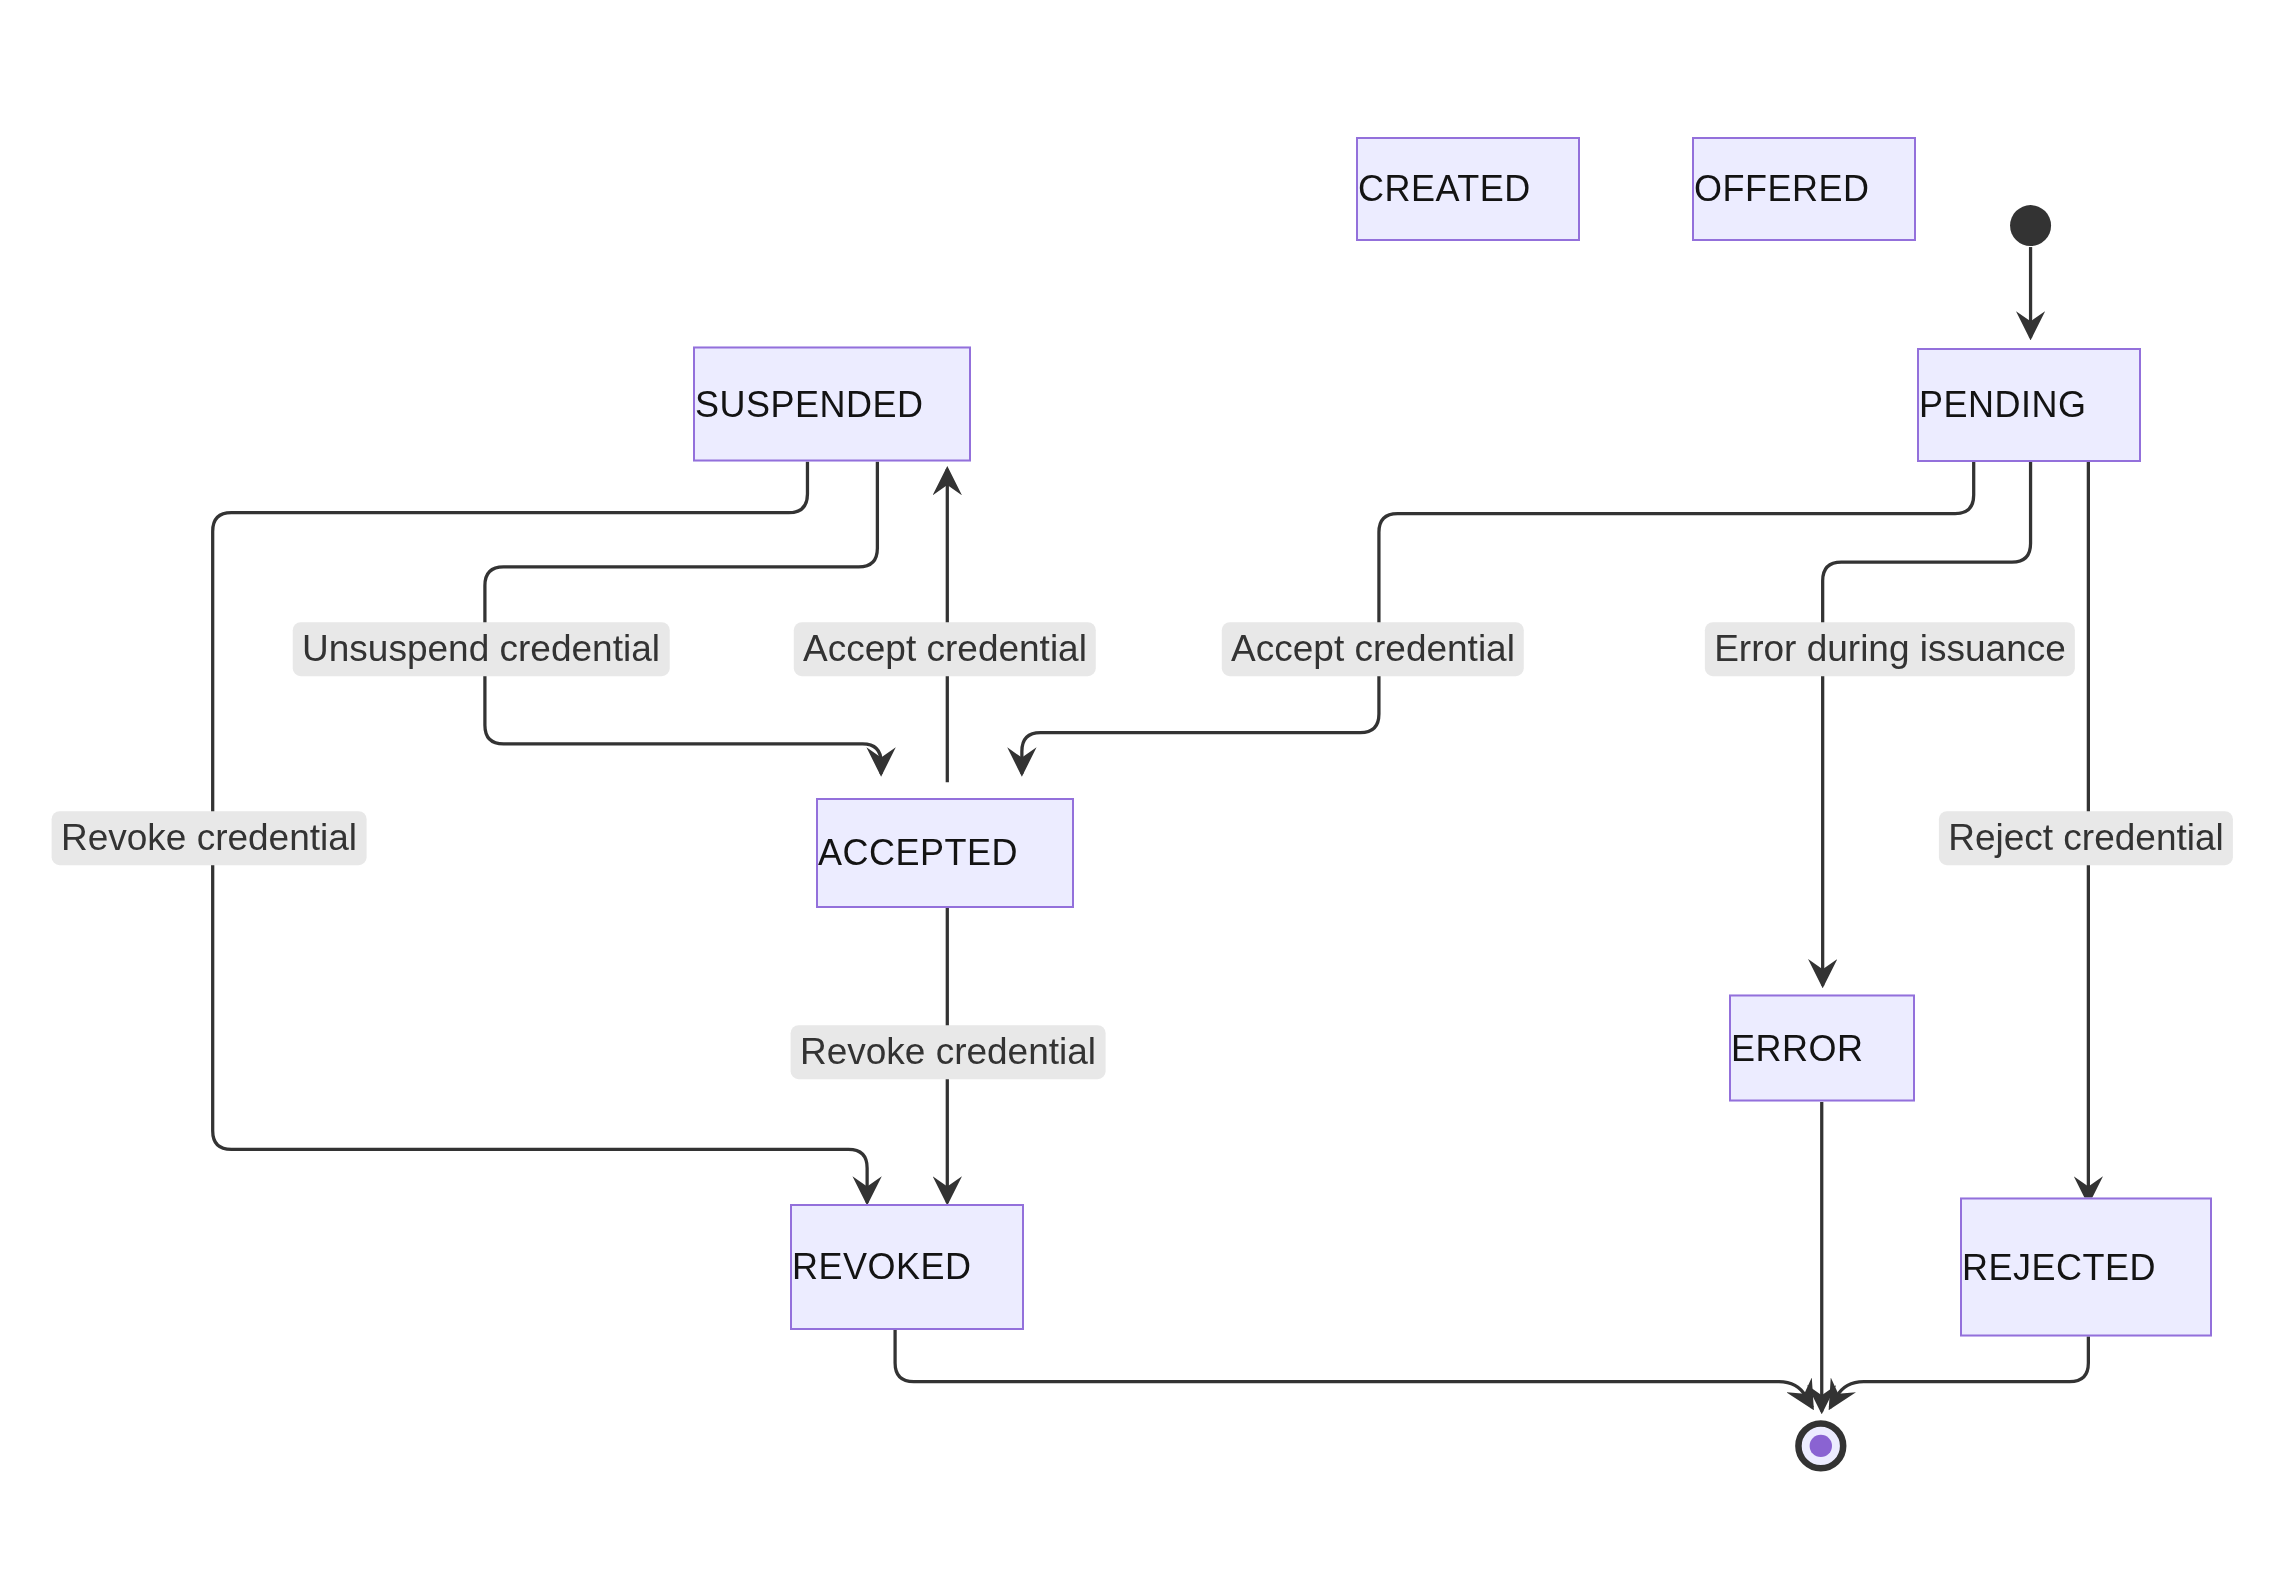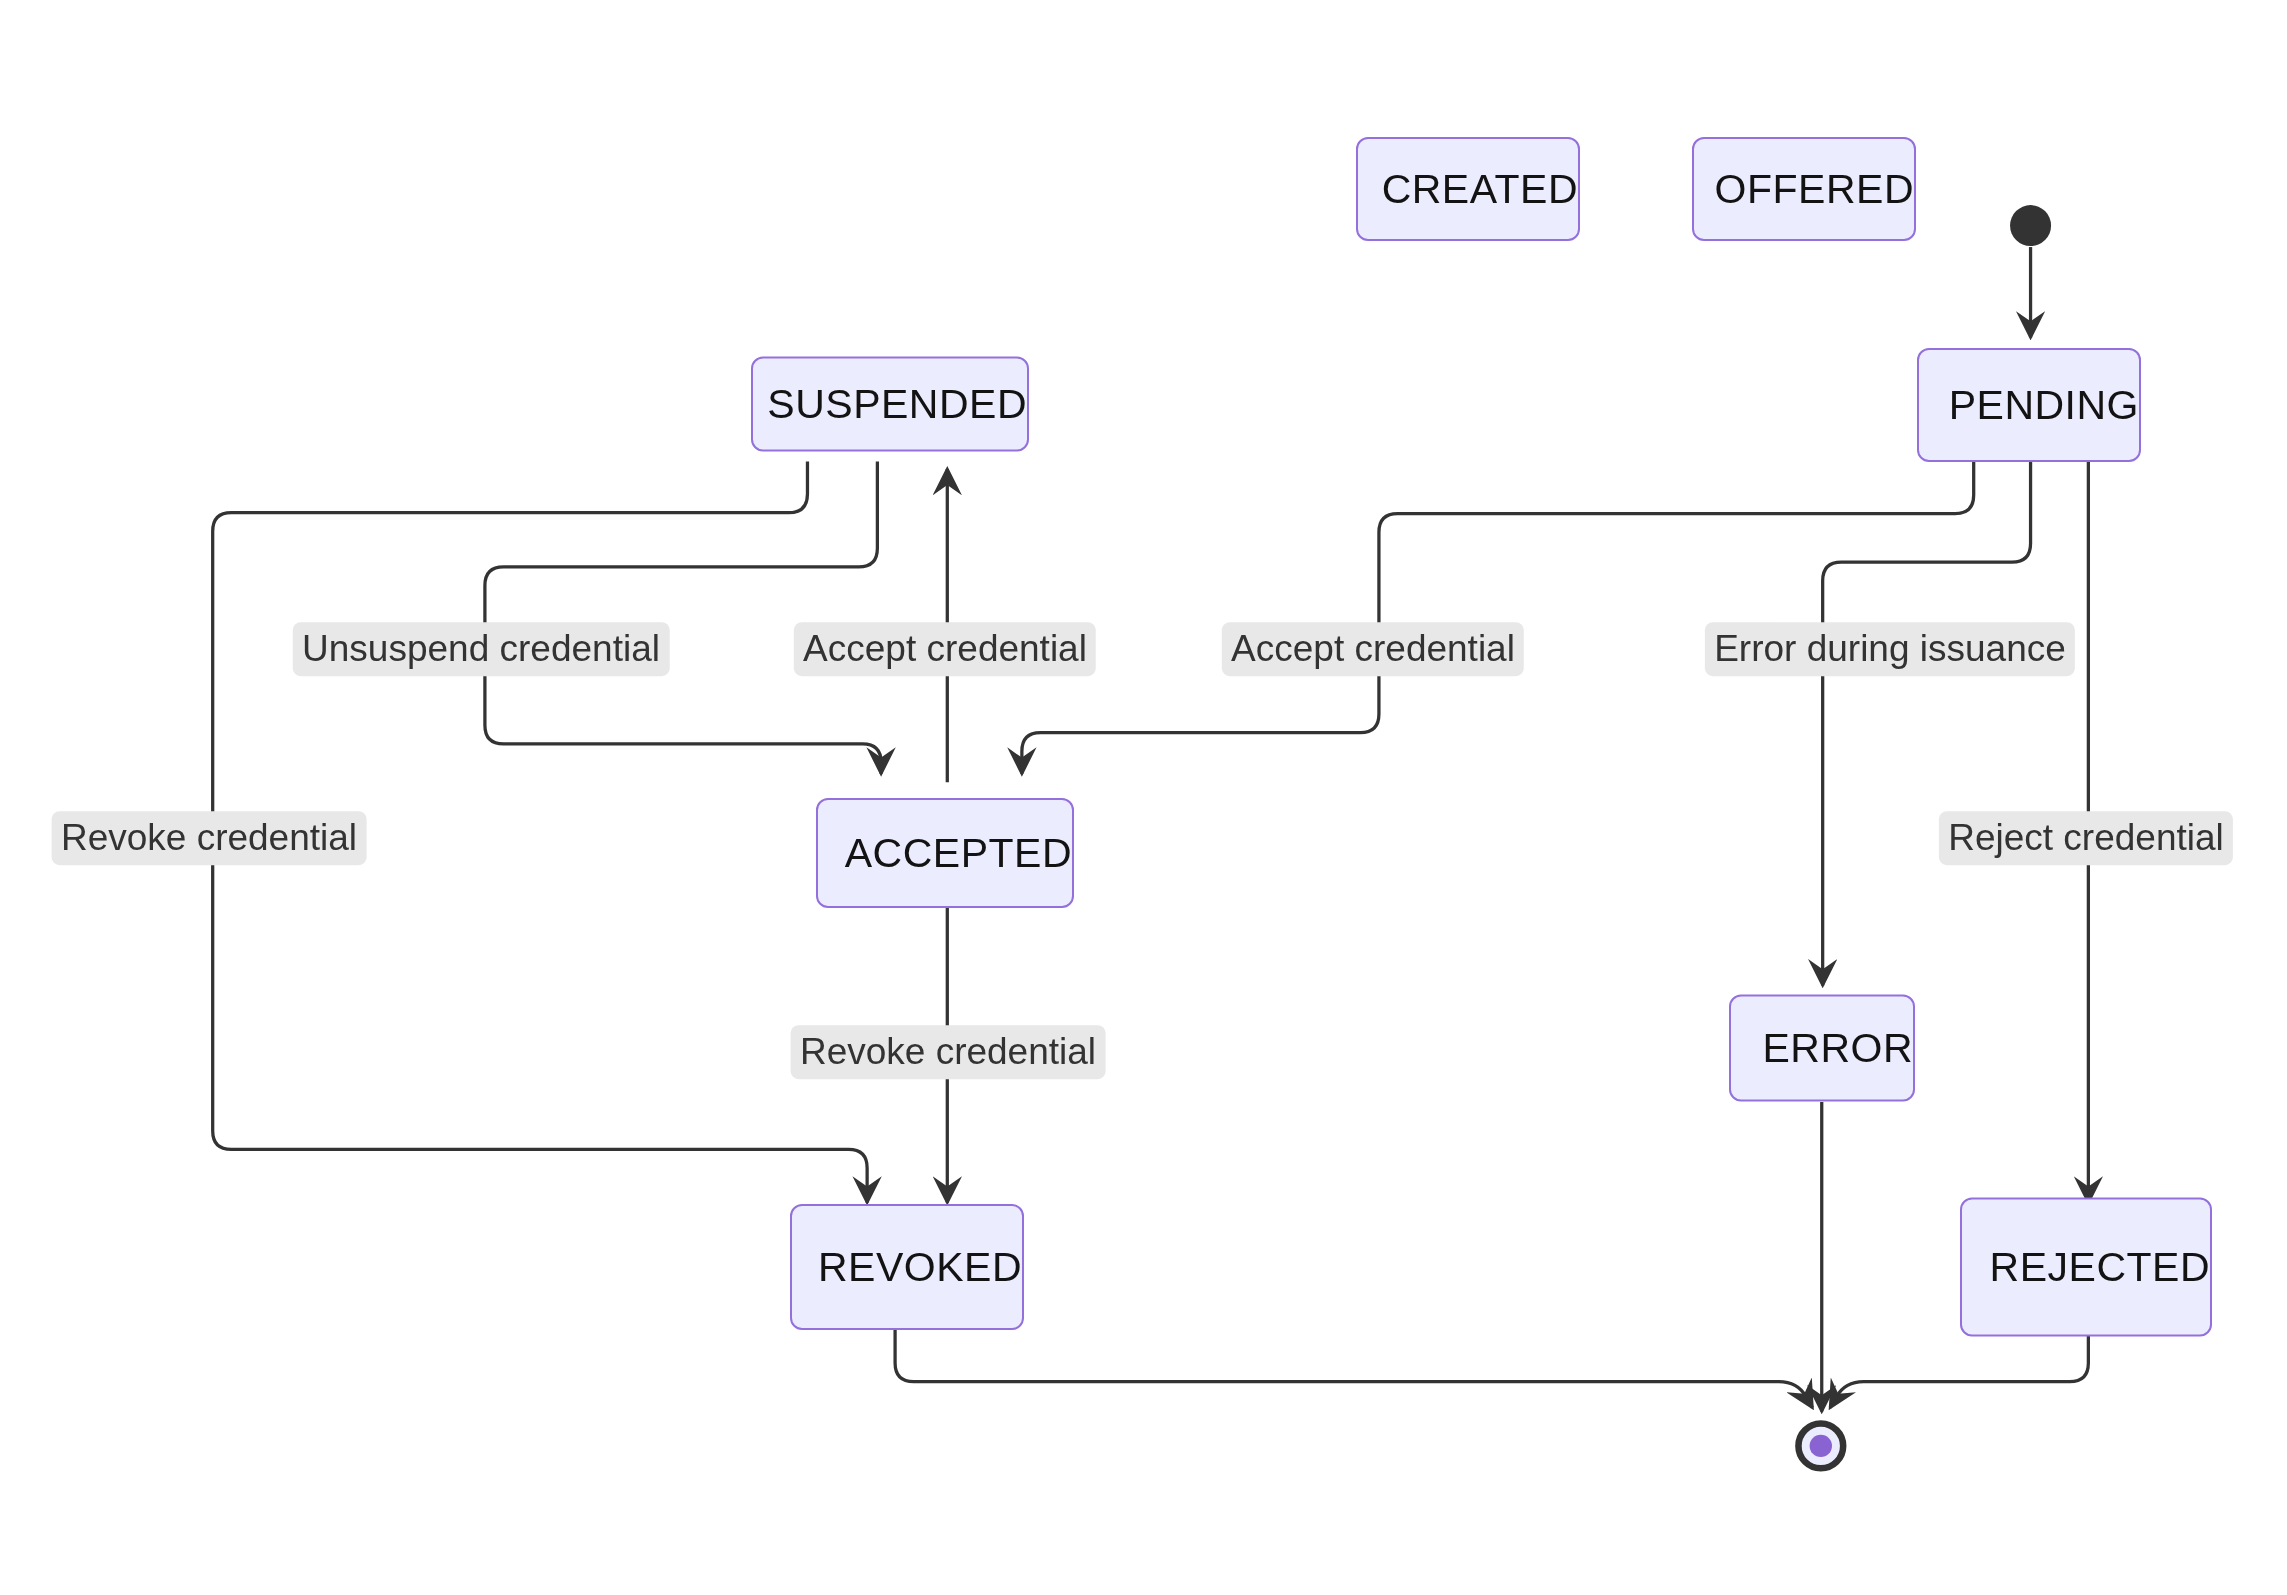--- a/index.html
+++ b/index.html
@@ -38,25 +38,25 @@
     fill: var(--node_fill);
     stroke: var(--edge);
     stroke-width: 7;
   }
   #edges-svg .final-inner { fill: var(--final_inner); }
   .state-node {
     position: absolute;
     transform: translate(-50%, -50%);
     background: var(--node_fill);
     border: 2.8px solid var(--node_border);
-    border-radius: 12px;
+    border-radius: 0;
     display: flex;
     align-items: center;
-    justify-content: flex-end;
-    font-size: 41px;
+    justify-content: flex-start;
+    font-size: 36px;
     color: var(--node_text);
     white-space: nowrap;
     letter-spacing: 0.5px;
   }
   .edge-label {
     position: absolute;
     transform: translate(-50%, -50%);
     background: var(--label_bg);
     color: var(--label_text);
     font-size: 37px;
@@ -113,21 +113,21 @@
   </div>
 
   <div class="state-node" style="left:1796px; top:189px; width:224px; height:104px;margin-left:8px;">
     <span>OFFERED</span>
   </div>
 
   <div class="state-node" style="left:2029px; top:405px; width:224px; height:114px;">
     <span>PENDING</span>
   </div>
 
-  <div class="state-node" style="left:890px; top:404px; width:278px; height:95px;">
+  <div class="state-node" style="left:832px; top:404px; width:278px; height:115px;">
     <span>SUSPENDED</span>
   </div>
 
   <div class="state-node" style="left:945px; top:853px; width:258px; height:110px;">
     <span>ACCEPTED</span>
   </div>
 
   <div class="state-node" style="left:1822px; top:1048px; width:186px; height:107px;">
     <span>ERROR</span>
   </div>

